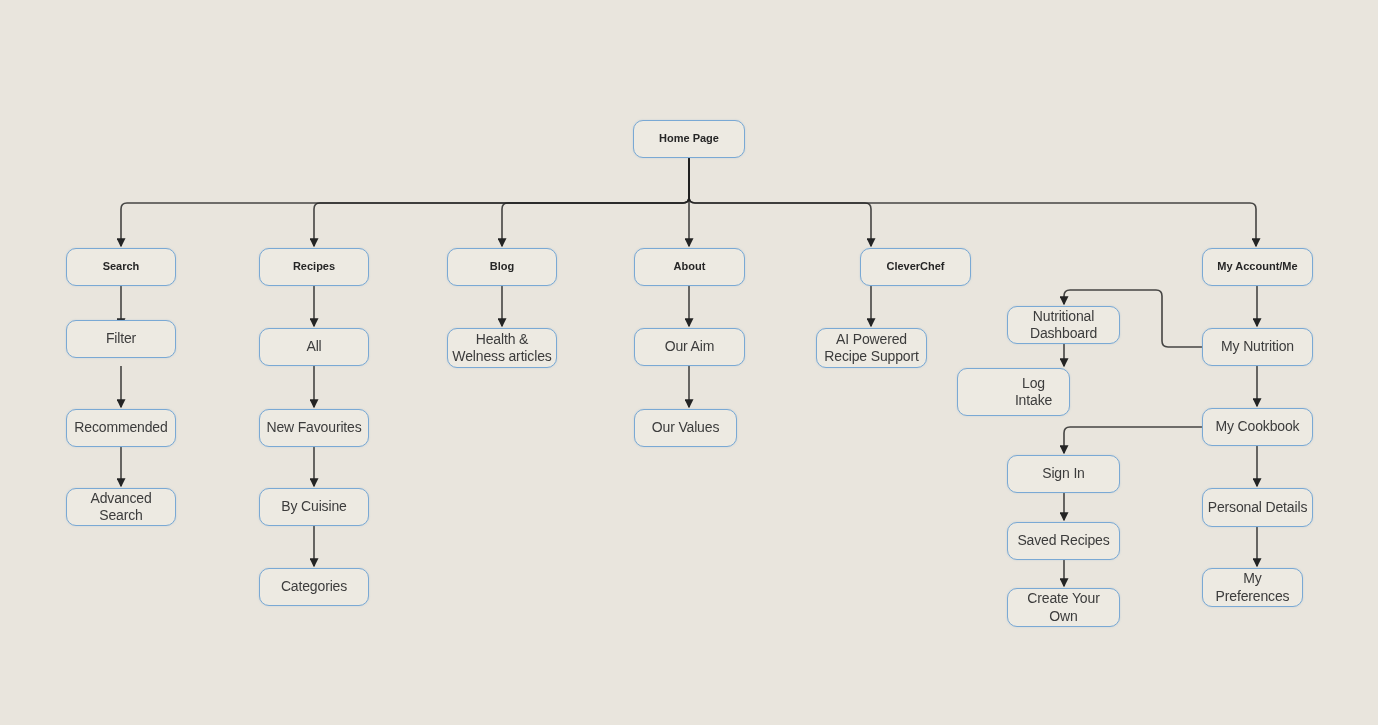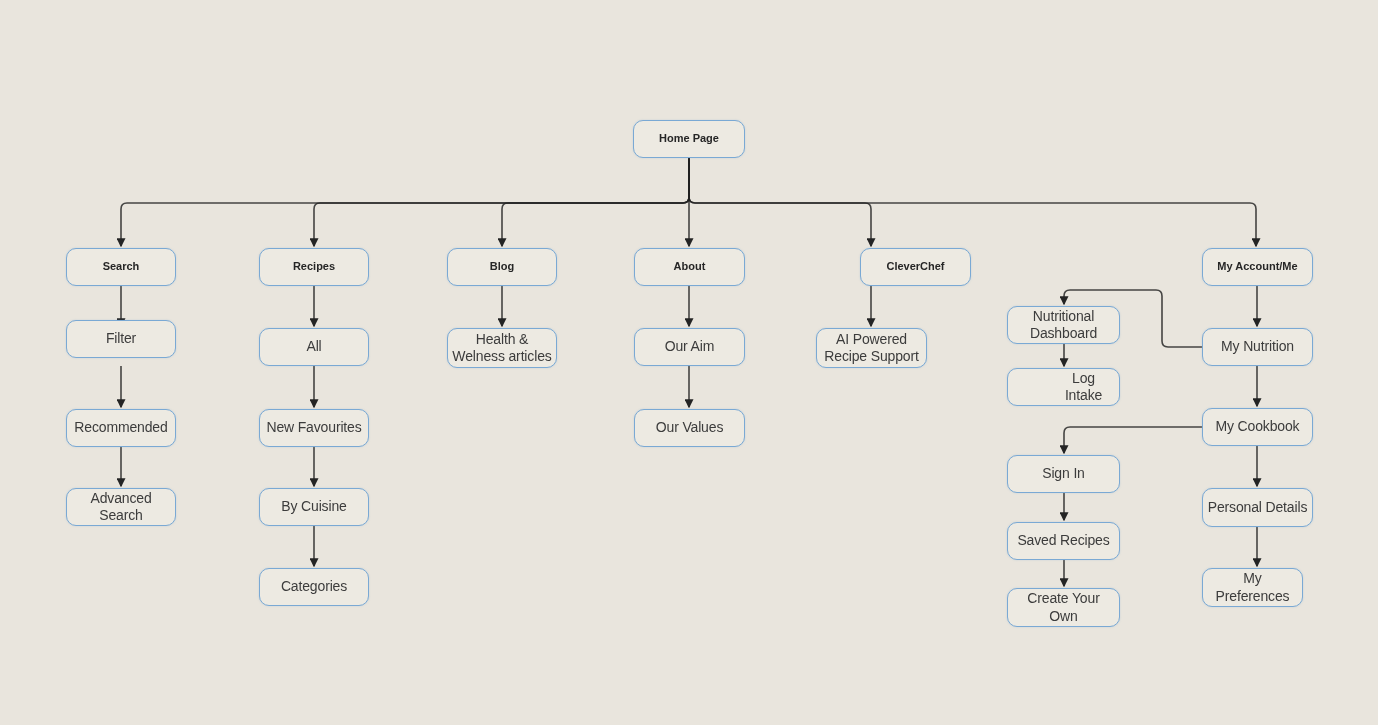--- a/index.html
+++ b/index.html
@@ -132,42 +132,42 @@
       </div>
       <div class="node" style="left: 259px; top: 568px; width: 110px; height: 38px;">
         <span>Categories</span>
       </div>
       <div class="node" style="left: 447px; top: 328px; width: 110px; height: 40px;">
         <span>Health &amp; Welness articles</span>
       </div>
       <div class="node" style="left: 634px; top: 328px; width: 111px; height: 38px;">
         <span>Our Aim</span>
       </div>
-      <div class="node" style="left: 634px; top: 409px; width: 111px; height: 38px;">
+      <div class="node" style="left: 634px; top: 409px; width: 103px; height: 38px;">
         <span>Our Values</span>
       </div>
       <div class="node" style="left: 816px; top: 328px; width: 111px; height: 40px;">
         <span>AI Powered Recipe Support</span>
       </div>
       <div class="node" style="left: 1202px; top: 328px; width: 111px; height: 38px;">
         <span>My Nutrition</span>
       </div>
       <div class="node" style="left: 1202px; top: 408px; width: 111px; height: 38px;">
         <span>My Cookbook</span>
       </div>
       <div class="node" style="left: 1202px; top: 488px; width: 111px; height: 39px;">
         <span>Personal Details</span>
       </div>
       <div class="node" style="left: 1202px; top: 568px; width: 101px; height: 39px;">
         <span>My Preferences</span>
       </div>
       <div class="node" style="left: 1007px; top: 306px; width: 113px; height: 38px;">
         <span>Nutritional Dashboard</span>
       </div>
-      <div class="node" style="left: 1007px; top: 368px; width: 113px; height: 38px; padding-left: 44px;">
+      <div class="node" style="left: 957px; top: 368px; width: 113px; height: 48px; padding-left: 44px;">
         <span>Log Intake</span>
       </div>
       <div class="node" style="left: 1007px; top: 455px; width: 113px; height: 38px;">
         <span>Sign In</span>
       </div>
       <div class="node" style="left: 1007px; top: 522px; width: 113px; height: 38px;">
         <span>Saved Recipes</span>
       </div>
       <div class="node" style="left: 1007px; top: 588px; width: 113px; height: 39px;">
         <span>Create Your Own</span>

